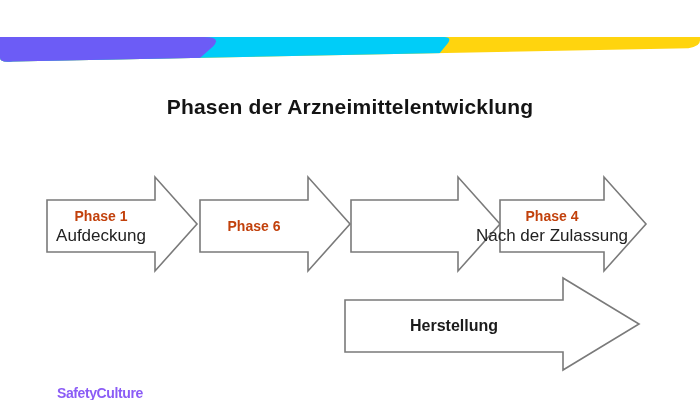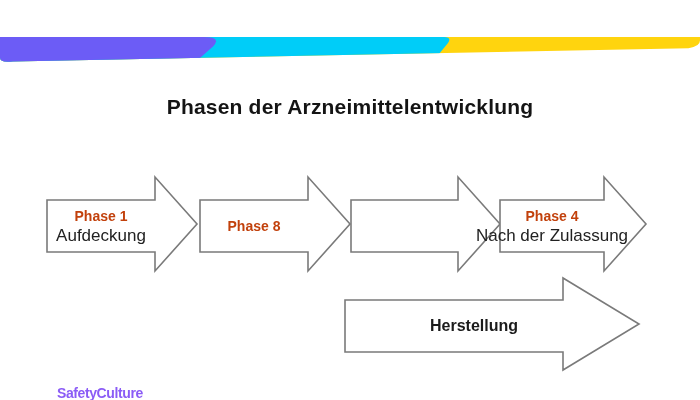--- a/index.html
+++ b/index.html
@@ -56,21 +56,20 @@
     left: 345px;
     width: 218px;
     height: 52px;
     display: flex;
     align-items: center;
     justify-content: center;
     font-size: 16px;
     font-weight: 700;
     color: #1b1b1b;
     white-space: nowrap;
-    padding-left: 20px;
   }
 
   
   .logo {
     position: absolute;
     left: 57px;
     top: 347px;
     width: 110px;
     height: 26px;
   }
@@ -121,21 +120,21 @@
     <polygon class="arrow-shape" points="500,33 604,33 604,10 646,57 604,104 604,85 500,85"></polygon>
 
     <polygon class="arrow-shape" points="345,133 563,133 563,111 639,157 563,203 563,185 345,185"></polygon>
   </svg>
 
   <div class="phase-label" style="left:47px; width:108px;">
     <span class="phase-name">Phase 1</span>
     <span class="phase-stage">Aufdeckung</span>
   </div>
   <div class="phase-label" style="left:200px; width:108px;">
-    <span class="phase-name">Phase 8</span>
+    <span class="phase-name">Phase 6</span>
   </div>
   <div class="phase-label" style="left:500px; width:104px;">
     <span class="phase-name">Phase 4</span>
     <span class="phase-stage">Nach der Zulassung</span>
   </div>
 
   <div class="mfg-label">Herstellung</div>
 
   <div class="logo">
     <span class="logo-text">SafetyCulture</span>

